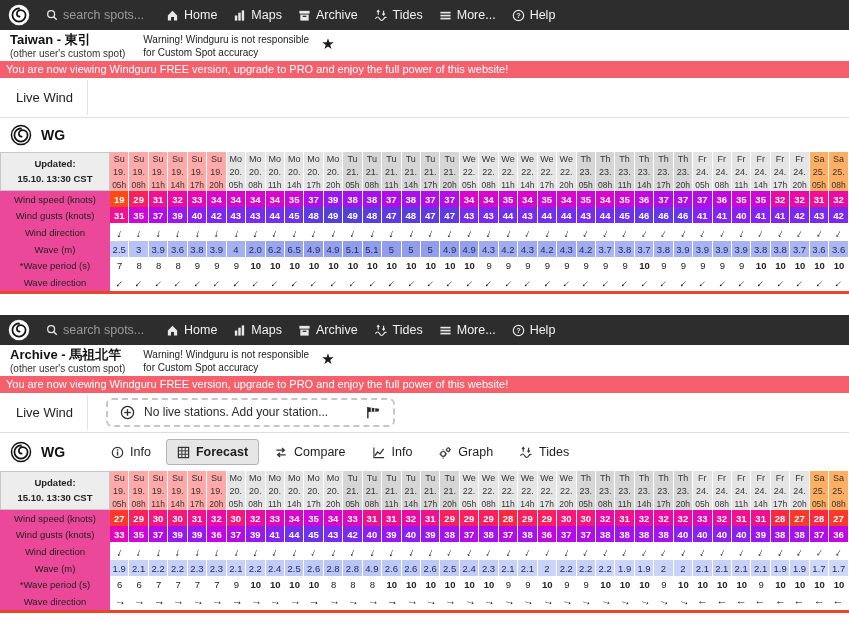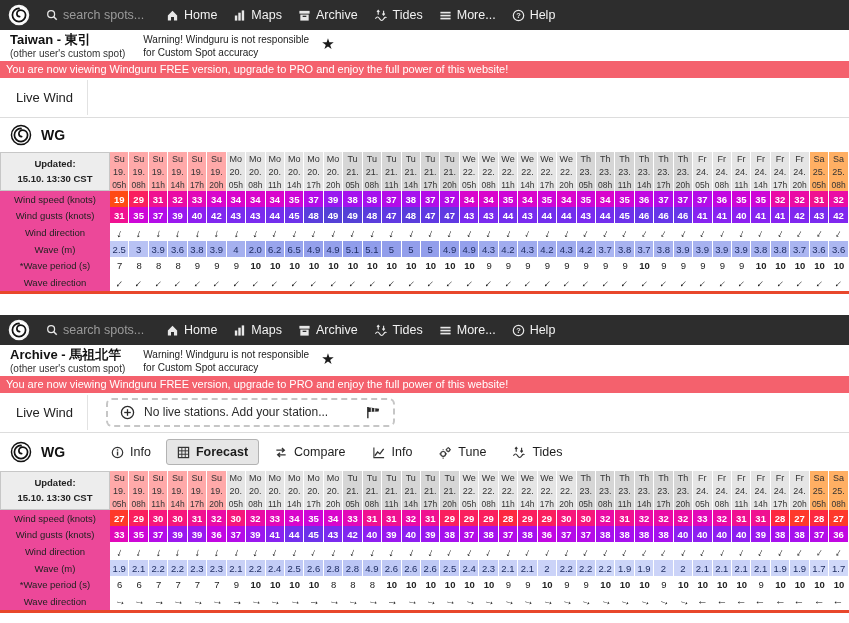--- a/index.html
+++ b/index.html
@@ -754,21 +754,21 @@
               </g>
               <circle cx="10.5" cy="4" r="1.8" fill="none" stroke="currentColor" stroke-width="1.2"></circle>
               <g stroke="currentColor" stroke-width="1">
                 <line x1="10.5" y1="1.2" x2="10.5" y2="2.2"></line>
                 <line x1="10.5" y1="5.8" x2="10.5" y2="6.8"></line>
                 <line x1="7.7" y1="4" x2="8.7" y2="4"></line>
                 <line x1="12.3" y1="4" x2="13.3" y2="4"></line>
               </g>
             </svg>
           </span>
-          <span>Tune</span>
+          <span>Graph</span>
         </span>
         <span class="tab">
           <span class="nicon dark">
             <svg width="14" height="13" viewBox="0 0 14 14">
               <path d="M4 6.2 V1.6 M2.7 3 L4 1.5 L5.3 3" fill="none" stroke="currentColor" stroke-width="1.2"></path>
               <path d="M9.8 2 V6.4 M8.5 5 L9.8 6.5 L11.1 5" fill="none" stroke="currentColor" stroke-width="1.2"></path>
               <path d="M1 10.5 C2.5 8 4 8 5.5 10.5 C7 13 8.5 13 10 10.5 C11 8.9 12 8.5 13 9.3" fill="none" stroke="currentColor" stroke-width="1.3"></path>
             </svg>
           </span>
           <span>Tides</span>

